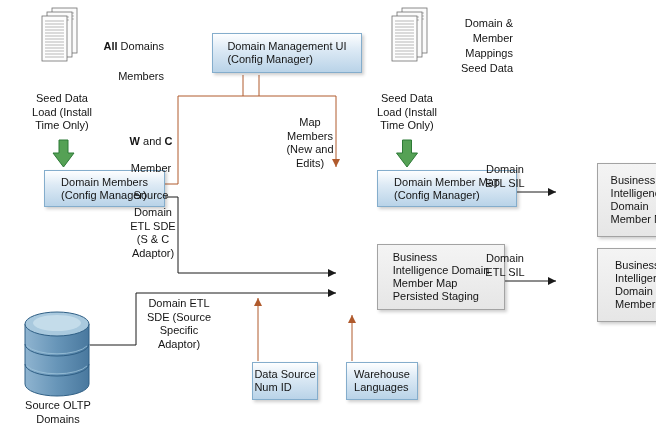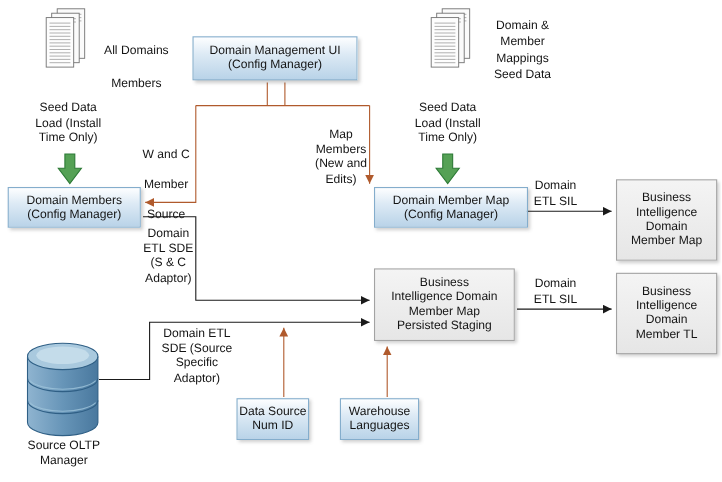--- a/index.html
+++ b/index.html
@@ -4,38 +4,38 @@
 <style>
   * { box-sizing: border-box; }
   html, body { margin: 0; padding: 0; background: #ffffff; }
   .canvas {
     position: relative; width: 656px; height: 438px; background: #ffffff;
     font-family: "Liberation Sans", sans-serif; color: #141414; overflow: hidden;
   }
   .layer { position: absolute; left: 0; top: 0; z-index: 1; }
   .box {
     position: absolute; display: flex; align-items: center; justify-content: center;
-    text-align: center; z-index: 2;
+    z-index: 2; margin-left: 37px;
   }
   .box .bt { white-space: pre-line; font-size: 11px; line-height: 13px; }
   .blue {
     background: linear-gradient(180deg, #fdfeff 0%, #ddeaf5 40%, #b9d3e8 100%);
     border: 1px solid #84adcc; box-shadow: 2px 2px 3px rgba(60,60,60,0.25);
   }
   .gray {
     background: linear-gradient(180deg, #f4f4f4 0%, #e6e6e6 100%);
     border: 1px solid #a3a3a3; box-shadow: 2px 2px 3px rgba(60,60,60,0.25);
   }
   .lbl {
     position: absolute; font-size: 11px; line-height: 13.5px; text-align: center;
     white-space: pre-line; z-index: 2;
   }
-  .left { text-align: center; }
+  .left { text-align: right; }
   .lh15 { line-height: 15px; }
-  b { font-weight: normal; }
+  b { font-weight: bold; }
 </style>
 </head>
 <body>
 
 <div class="canvas">
 
   <svg class="layer" width="656" height="438" viewBox="0 0 656 438">
     <defs>
       <marker id="ab" markerWidth="9" markerHeight="8" refX="8" refY="4" orient="auto" markerUnits="userSpaceOnUse">
         <path d="M0,0 L8,4 L0,8 Z" fill="#1a1a1a"></path>
@@ -183,15 +183,15 @@
 ETL SDE
 (S &amp; C
 Adaptor)</div>
 
   <div class="lbl" style="left:140px;top:297px;width:78px">Domain ETL
 SDE (Source
 Specific
 Adaptor)</div>
 
   <div class="lbl" style="left:13px;top:399px;width:90px">Source OLTP
-Manager</div>
+Domains</div>
 
 </div>
 
 </body></html>

